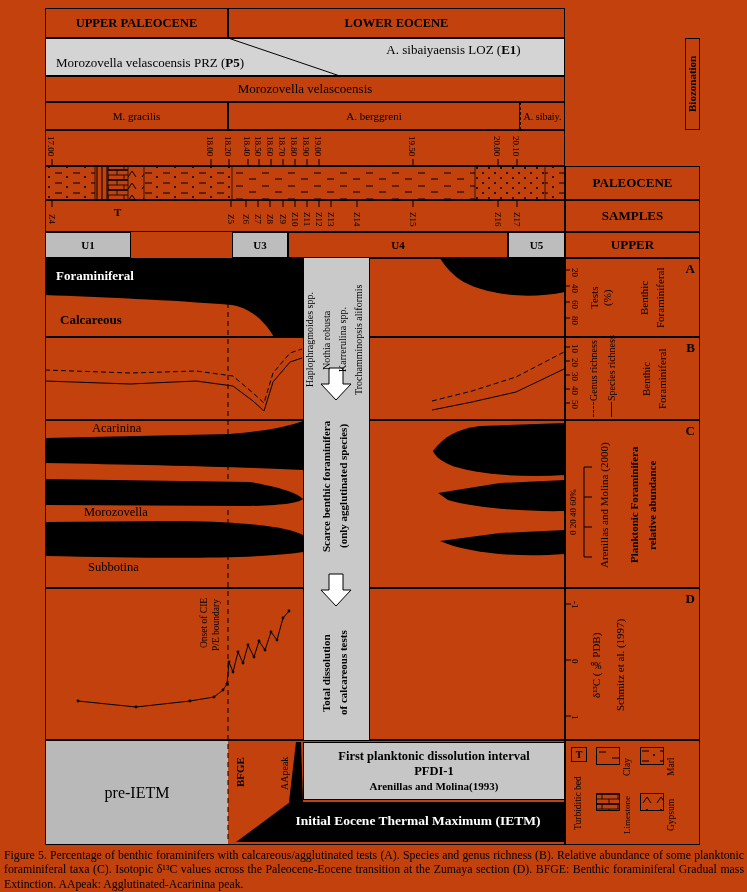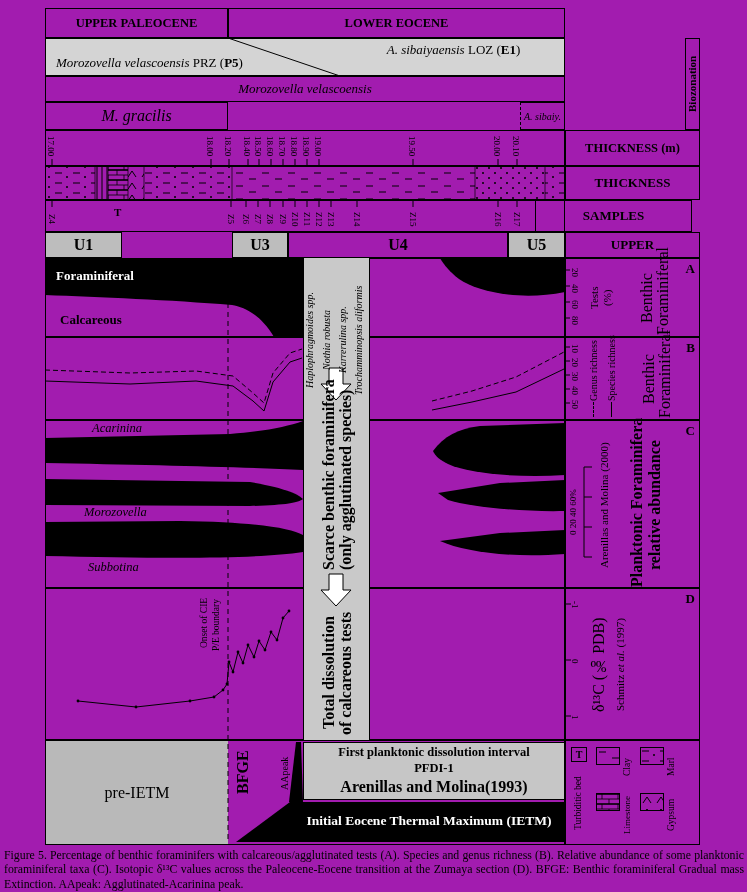--- a/index.html
+++ b/index.html
@@ -1,27 +1,27 @@
 <!DOCTYPE html>
 <html><head>
 <meta charset="utf-8">
 <style>
 *{margin:0;padding:0;box-sizing:border-box}
 html,body{background:#fff}
-#fig{position:relative;width:747px;height:892px;background:#a21caf;font-family:"Liberation Serif","DejaVu Serif",serif;color:#000;overflow:hidden}
+#fig{position:relative;width:747px;height:892px;background:#c2410c;font-family:"Liberation Serif","DejaVu Serif",serif;color:#000;overflow:hidden}
 .abs{position:absolute}
 .box{border:1px solid #000}
 .cen{display:flex;align-items:center;justify-content:center;text-align:center}
 .col{display:flex;flex-direction:column;align-items:center;justify-content:center;text-align:center}
 .b{font-weight:bold}
-.i{font-style:italic}
+.i{}
 .v{writing-mode:vertical-rl;transform:rotate(180deg);white-space:nowrap;text-align:center}
 .vd{writing-mode:vertical-rl;white-space:nowrap;text-align:center}
 .f9{font-size:9px}.f95{font-size:9.5px}.f10{font-size:10px}.f11{font-size:11px}
-.f12{font-size:16px}.f125{font-size:12.5px}.f13{font-size:13px}
+.f12{font-size:11px}.f125{font-size:12.5px}.f13{font-size:13px}
 .osvg{position:absolute;left:0;top:0;pointer-events:none}
 .caption{position:absolute;left:4px;top:848px;width:740px;font-size:11.8px;line-height:1.22;text-align:justify}
 </style>
 </head>
 <body>
 
 <div id="fig">
 
   <div class="abs box cen b" style="left:45px;top:8px;width:183px;height:30px;font-size:12.5px">UPPER PALEOCENE</div>
   <div class="abs box cen b" style="left:228px;top:8px;width:337px;height:30px;font-size:12.5px">LOWER EOCENE</div>
@@ -34,60 +34,60 @@
       <span class="i">A. sibaiyaensis</span><span> LOZ (</span><span class="b">E1</span><span>)</span>
     </div>
   </div>
   <div class="abs box" style="left:685px;top:38px;width:15px;height:92px">
     <div class="abs v b f11" style="left:0px;top:0px;height:90px">Biozonation</div>
   </div>
 
   <div class="abs box cen i f13" style="left:45px;top:76px;width:520px;height:26px">Morozovella velascoensis</div>
 
   <div class="abs box cen i f12" style="left:45px;top:102px;width:183px;height:28px">M. gracilis</div>
+  <div class="abs box cen i f12" style="left:228px;top:102px;width:292px;height:28px">A. berggreni</div>
   <div class="abs box cen i f10" style="left:520px;top:102px;width:45px;height:28px;border-left:1px dashed #000">A. sibaiy.</div>
 
   <div class="abs box" style="left:45px;top:130px;width:520px;height:36px"></div>
-  <div class="abs box cen b f125" style="left:565px;top:130px;width:135px;height:36px">THICKNESS (m)</div>
   <div class="abs vd f9" style="left:46px;top:133px;height:26px">17.00</div>
   <div class="abs vd f9" style="left:205px;top:133px;height:26px">18.00</div>
   <div class="abs vd f9" style="left:223px;top:133px;height:26px">18.20</div>
   <div class="abs vd f9" style="left:242px;top:133px;height:26px">18.40</div>
   <div class="abs vd f9" style="left:253px;top:133px;height:26px">18.50</div>
   <div class="abs vd f9" style="left:265px;top:133px;height:26px">18.60</div>
   <div class="abs vd f9" style="left:277px;top:133px;height:26px">18.70</div>
   <div class="abs vd f9" style="left:289px;top:133px;height:26px">18.80</div>
   <div class="abs vd f9" style="left:301px;top:133px;height:26px">18.90</div>
   <div class="abs vd f9" style="left:313px;top:133px;height:26px">19.00</div>
   <div class="abs vd f9" style="left:407px;top:133px;height:26px">19.50</div>
   <div class="abs vd f9" style="left:492px;top:133px;height:26px">20.00</div>
   <div class="abs vd f9" style="left:511px;top:133px;height:26px">20.10</div>
 
   <div class="abs box" style="left:45px;top:166px;width:520px;height:34px"></div>
-  <div class="abs box cen b f13" style="left:565px;top:166px;width:135px;height:34px">THICKNESS</div>
+  <div class="abs box cen b f13" style="left:565px;top:166px;width:135px;height:34px">PALEOCENE</div>
 
   <div class="abs box" style="left:45px;top:200px;width:520px;height:32px"></div>
-  <div class="abs box cen b f13" style="left:535px;top:200px;width:157px;height:32px">SAMPLES</div>
+  <div class="abs box cen b f13" style="left:565px;top:200px;width:135px;height:32px">SAMPLES</div>
   <div class="abs b f11" style="left:114px;top:206px">T</div>
   <div class="abs vd f9" style="left:47px;top:208px;height:22px">Z4</div>
   <div class="abs vd f9" style="left:226px;top:208px;height:22px">Z5</div>
   <div class="abs vd f9" style="left:241px;top:208px;height:22px">Z6</div>
   <div class="abs vd f9" style="left:253px;top:208px;height:22px">Z7</div>
   <div class="abs vd f9" style="left:265px;top:208px;height:22px">Z8</div>
   <div class="abs vd f9" style="left:278px;top:208px;height:22px">Z9</div>
   <div class="abs vd f9" style="left:290px;top:208px;height:22px">Z10</div>
   <div class="abs vd f9" style="left:302px;top:208px;height:22px">Z11</div>
   <div class="abs vd f9" style="left:314px;top:208px;height:22px">Z12</div>
   <div class="abs vd f9" style="left:326px;top:208px;height:22px">Z13</div>
   <div class="abs vd f9" style="left:352px;top:208px;height:22px">Z14</div>
   <div class="abs vd f9" style="left:408px;top:208px;height:22px">Z15</div>
   <div class="abs vd f9" style="left:493px;top:208px;height:22px">Z16</div>
   <div class="abs vd f9" style="left:512px;top:208px;height:22px">Z17</div>
 
-  <div class="abs box cen b f12" style="left:45px;top:232px;width:77px;height:26px;background:#bdbdbd">U1</div>
+  <div class="abs box cen b f12" style="left:45px;top:232px;width:86px;height:26px;background:#bdbdbd">U1</div>
   <div class="abs box cen b f12" style="left:232px;top:232px;width:56px;height:26px;background:#bdbdbd">U3</div>
   <div class="abs box cen b f12" style="left:288px;top:232px;width:220px;height:26px">U4</div>
   <div class="abs box cen b f12" style="left:508px;top:232px;width:57px;height:26px;background:#bdbdbd">U5</div>
   <div class="abs box cen b f13" style="left:565px;top:232px;width:135px;height:26px">UPPER</div>
 
   <div class="abs box" style="left:45px;top:258px;width:520px;height:79px"></div>
   <div class="abs box" style="left:45px;top:337px;width:520px;height:83px"></div>
   <div class="abs box" style="left:45px;top:420px;width:520px;height:168px"></div>
   <div class="abs box" style="left:45px;top:588px;width:520px;height:152px"></div>
   <div class="abs box" style="left:45px;top:740px;width:520px;height:105px"></div>
@@ -273,16 +273,16 @@
 
   <div class="abs i f125" style="left:92px;top:421px">Acarinina</div>
   <div class="abs i f125" style="left:84px;top:505px">Morozovella</div>
   <div class="abs i f125" style="left:88px;top:560px">Subbotina</div>
 
   <div class="abs v f95" style="left:199px;top:591px;height:64px">Onset of CIE</div>
   <div class="abs v f95" style="left:211px;top:591px;height:68px">P/E boundary</div>
 
   <div class="abs v b f12" style="left:234px;top:744px;height:56px">BFGE</div>
   <div class="abs v f10" style="left:279px;top:744px;height:58px">AApeak</div>
-  <div class="abs cen b" style="left:295px;top:808px;width:268px;height:26px;color:#fff;font-size:13.5px">Initial Eocene Thermal Maximum (IETM)</div>
+  <div class="abs cen b" style="left:284px;top:808px;width:268px;height:26px;color:#fff;font-size:13.5px">Initial Eocene Thermal Maximum (IETM)</div>
 
   <div class="caption">Figure 5. Percentage of benthic foraminifers with calcareous/agglutinated tests (A). Species and genus richness (B). Relative abundance of some planktonic foraminiferal taxa (C). Isotopic δ¹³C values across the Paleocene-Eocene transition at the Zumaya section (D). BFGE: Benthic foraminiferal Gradual mass Extinction. AApeak: Agglutinated-Acarinina peak.</div>
 </div>
 
 </body></html>

